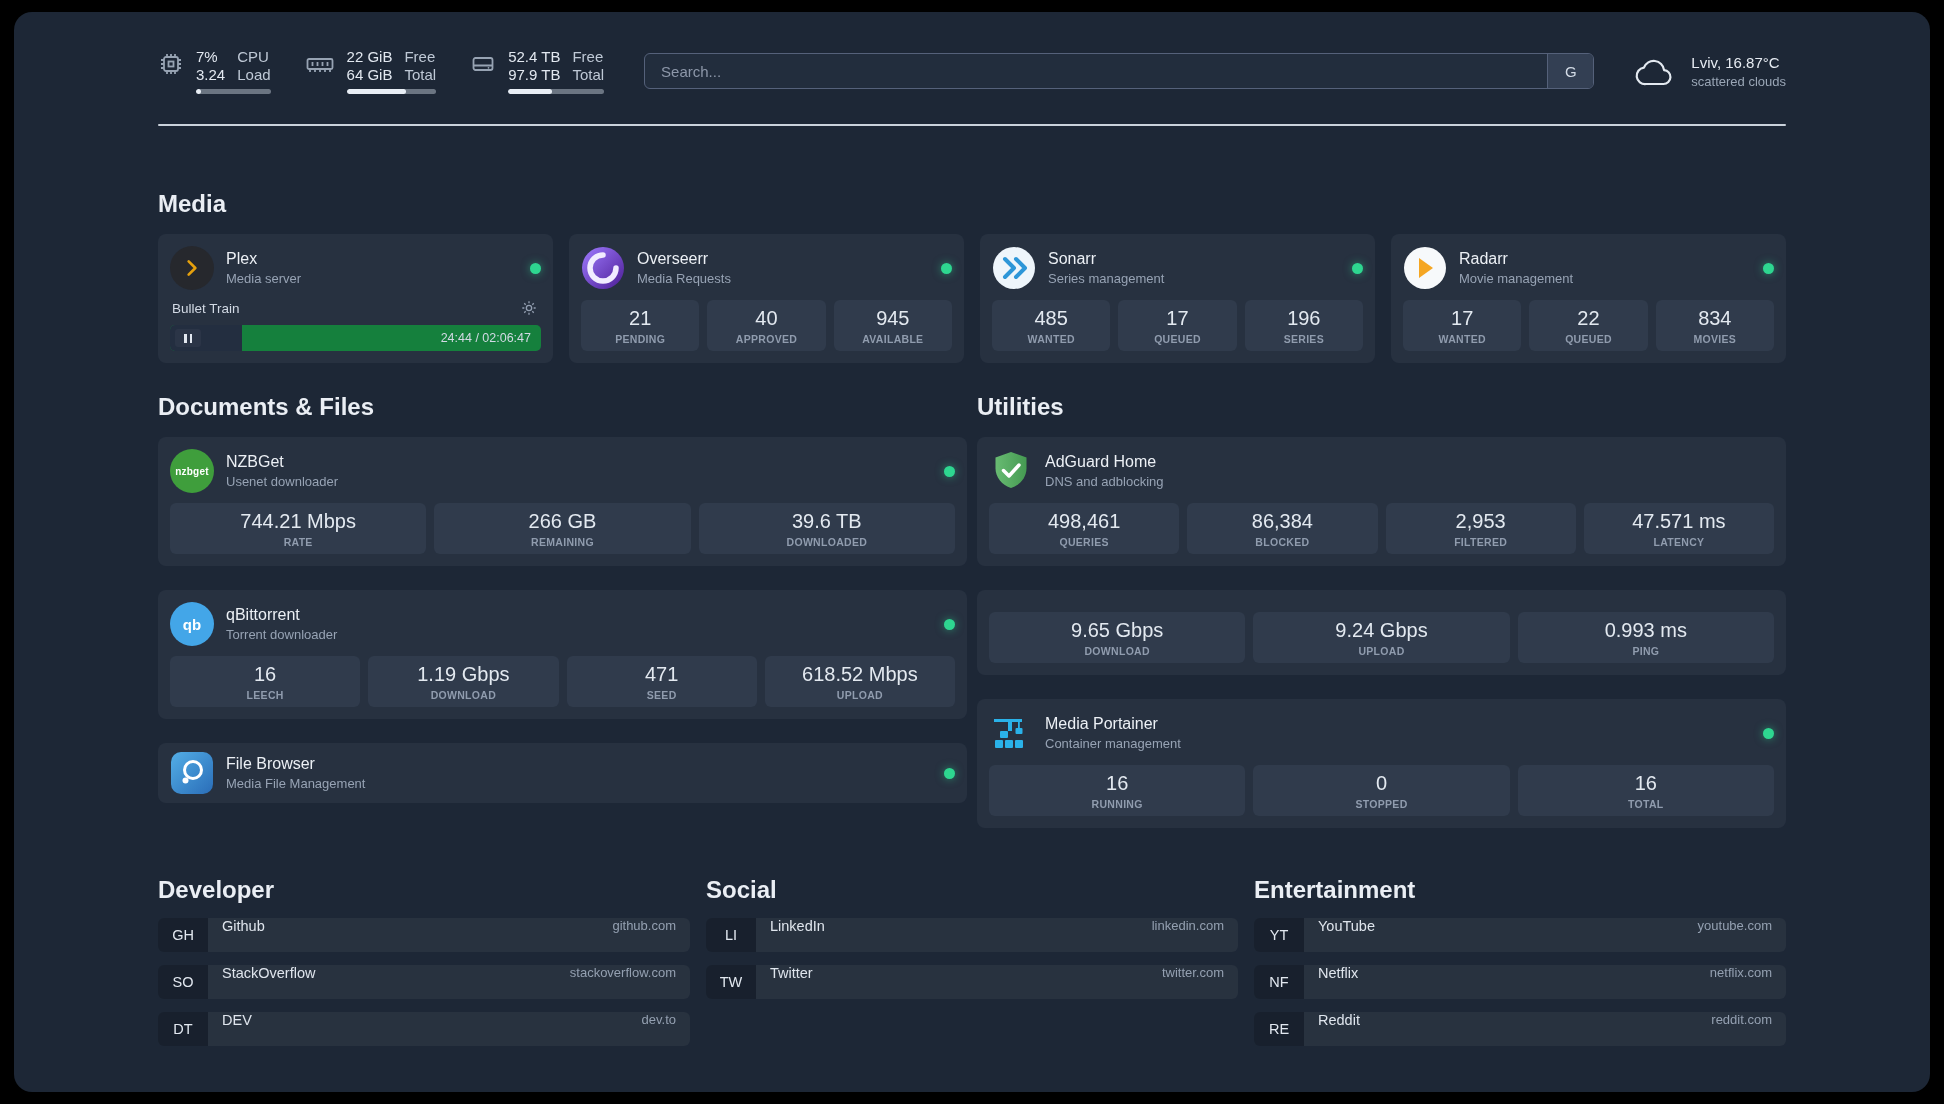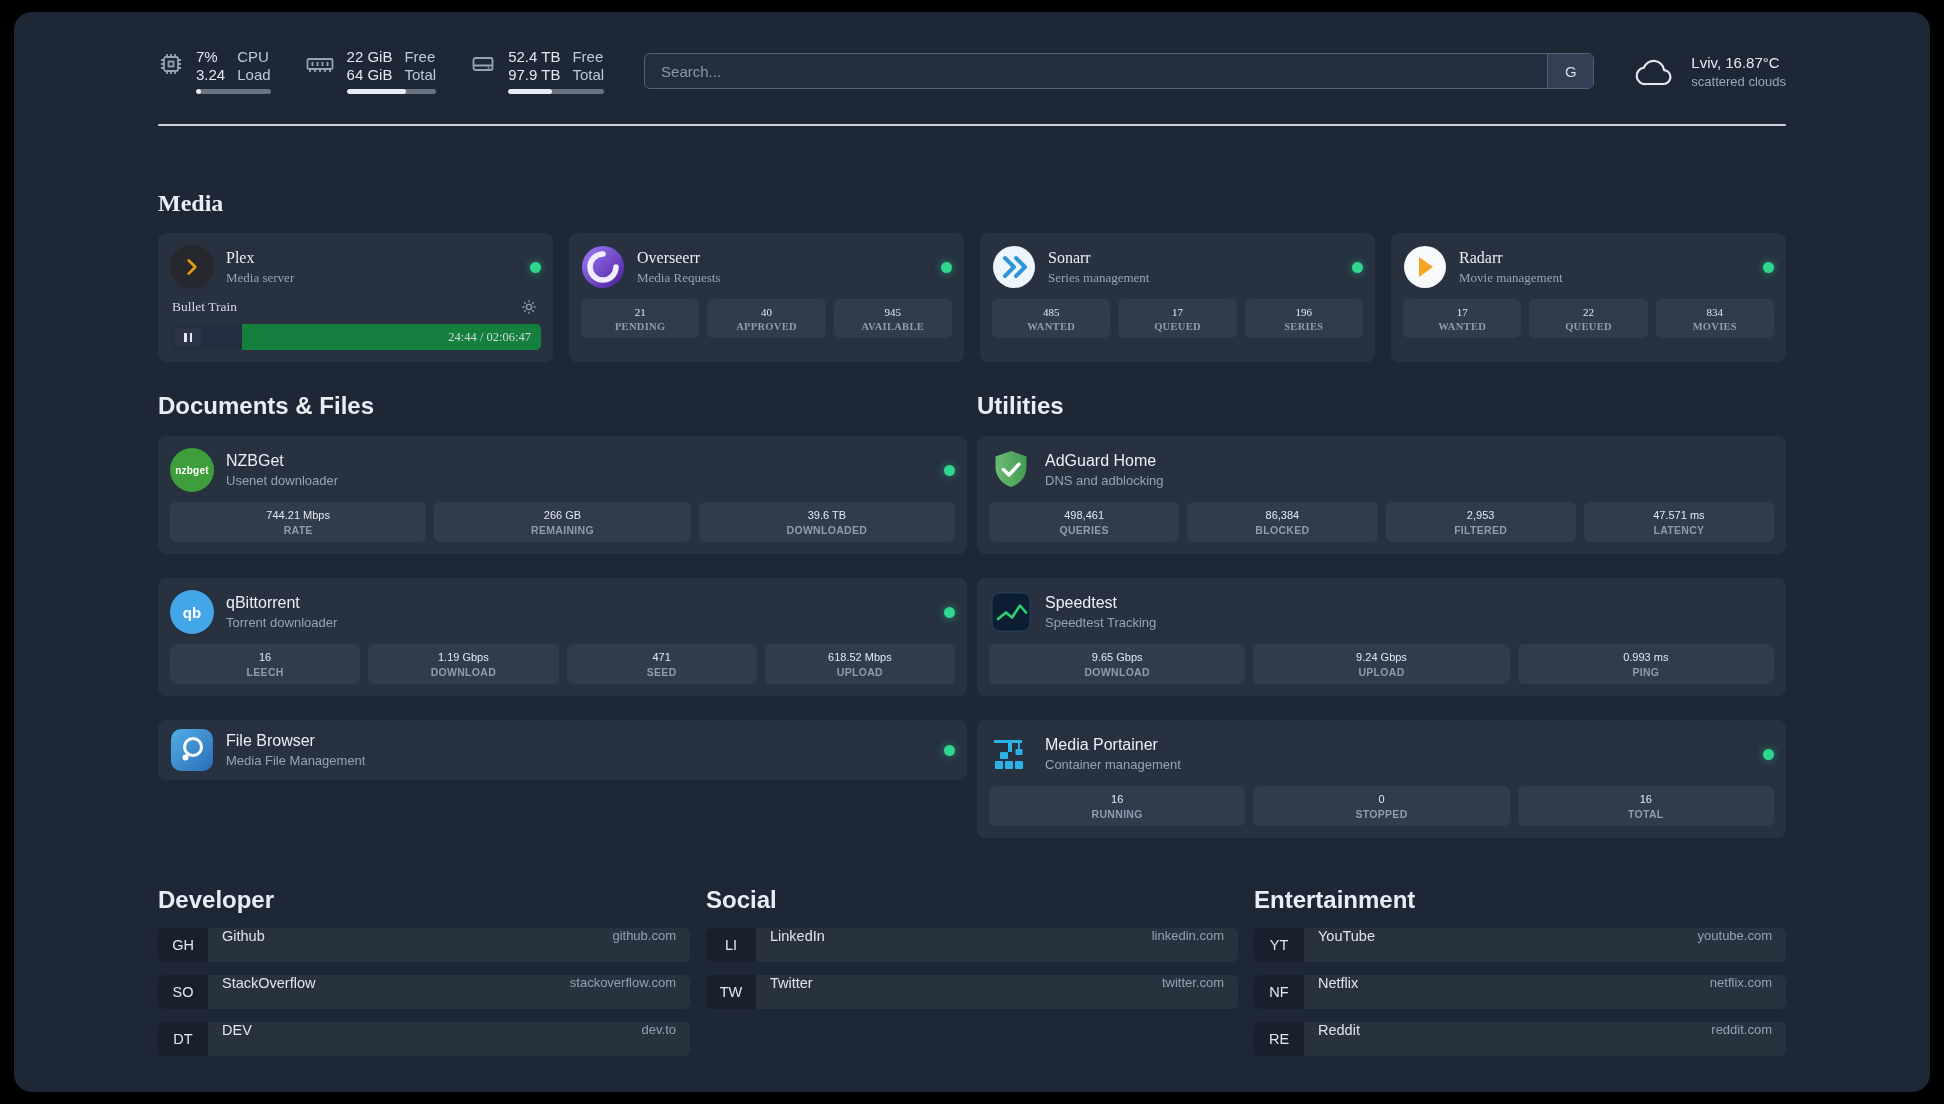--- a/index.html
+++ b/index.html
@@ -21,36 +21,36 @@
   .search-input{flex:1;background:transparent;border:0;outline:0;color:#dbe2ec;font-size:15px;padding:0 16px;font-family:inherit;}
   .search-input::placeholder{color:#8d97a9;}
   .search-provider{width:46px;background:#333f53;border:0;border-left:1px solid #55617a;color:#d3dbe6;font-size:15px;cursor:pointer;font-family:inherit;}
   .weather{display:flex;align-items:center;gap:13px;}
   .weather-loc{font-size:15px;color:#e6ebf2;}
   .weather-cond{font-size:13px;color:#9aa6b6;margin-top:3px;}
   .divider{margin-top:30px;height:2px;background:#dee5ed;border:0;border-radius:1px;opacity:.9;}
 
   
   .section-title{font-size:24px;font-weight:600;color:#eaeef4;}
-  .media-section{margin-top:64px;font-family:Liberation Serif, serif;}
+  .media-section{margin-top:64px;}
   .media-grid{margin-top:16px;display:grid;grid-template-columns:repeat(4,1fr);gap:16px;}
   .card{background:#273140;border-radius:8px;padding:12px;}
   .card.slim{padding:8px 12px;}
   .card-head{display:flex;align-items:center;gap:12px;cursor:pointer;}
   .svc-icon{width:44px;height:44px;flex:none;display:flex;align-items:center;justify-content:center;line-height:0;}
   .icon-plex{background:#26282d;border-radius:50%;}
   .icon-nzb{background:#3f9e3c;border-radius:50%;color:#fff;font-size:10px;font-weight:700;line-height:normal;letter-spacing:.2px;}
   .icon-qb{background:#43a6e8;border-radius:50%;color:#fff;font-size:15px;font-weight:700;line-height:normal;}
   .svc-meta{min-width:0;}
   .svc-name{font-size:16px;color:#ecf0f5;font-weight:500;white-space:nowrap;}
   .svc-sub{font-size:13px;color:#97a3b4;margin-top:3px;white-space:nowrap;}
   .status-dot{width:11px;height:11px;border-radius:50%;background:#2ed690;margin-left:auto;flex:none;box-shadow:0 0 8px rgba(46,214,144,.55);}
   .stats-row{display:flex;gap:8px;margin-top:10px;}
   .tile{flex:1;background:#303b4c;border-radius:6px;padding:7px 4px 6px;text-align:center;min-width:0;}
-  .tile-value{font-size:11px;color:#e3e9f0;white-space:nowrap;}
+  .tile-value{font-size:20px;color:#e3e9f0;white-space:nowrap;}
   .tile-label{font-size:10.5px;font-weight:700;color:#909cae;margin-top:3px;letter-spacing:.3px;}
 
   
   .player{margin-top:8px;}
   .player-top{display:flex;align-items:center;justify-content:space-between;padding:0 2px;}
   .track-title{font-size:13.5px;color:#d2d9e4;}
   .gear-btn{background:none;border:0;cursor:pointer;line-height:0;padding:2px;}
   .player-bar{margin-top:7px;height:26px;background:#15803d;border-radius:5px;display:flex;align-items:center;position:relative;overflow:hidden;}
   .player-fill{position:absolute;left:0;top:0;bottom:0;background:#232e40;}
   .pause-chip{position:relative;margin-left:5px;width:26px;height:18px;background:#2b3547;border:0;border-radius:3px;display:flex;align-items:center;justify-content:center;gap:3px;cursor:pointer;}
@@ -430,32 +430,20 @@
                   <div class="tile-label">FILTERED</div>
                 </div>
               <div class="tile">
                   <div class="tile-value">47.571 ms</div>
                   <div class="tile-label">LATENCY</div>
                 </div>
             </div>
           </div>
 
           <div class="card">
-            <div class="card-head">
-              <span class="svc-icon">
-                <svg width="40" height="40" viewBox="0 0 40 40">
-                    <rect x="1" y="1" width="38" height="38" rx="8" fill="#0d1e33" stroke="#23405e" stroke-width="1"></rect>
-                    <path d="M7 27l8-6.5 6 5 8-12 6 7" fill="none" stroke="#2ed36f" stroke-width="2.6" stroke-linecap="round" stroke-linejoin="round"></path>
-                  </svg>
-              </span>
-              <div class="svc-meta">
-                <div class="svc-name">Speedtest</div>
-                <div class="svc-sub">Speedtest Tracking</div>
-              </div>
-            </div>
             <div class="stats-row">
               <div class="tile">
                   <div class="tile-value">9.65 Gbps</div>
                   <div class="tile-label">DOWNLOAD</div>
                 </div>
               <div class="tile">
                   <div class="tile-value">9.24 Gbps</div>
                   <div class="tile-label">UPLOAD</div>
                 </div>
               <div class="tile">

